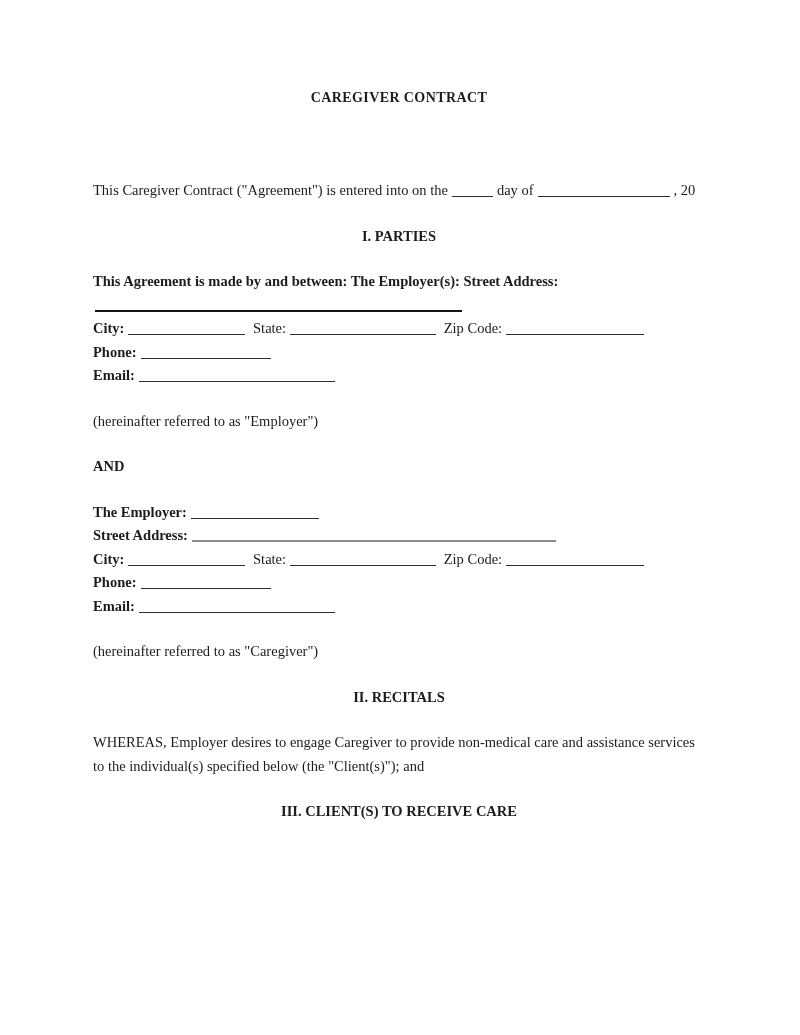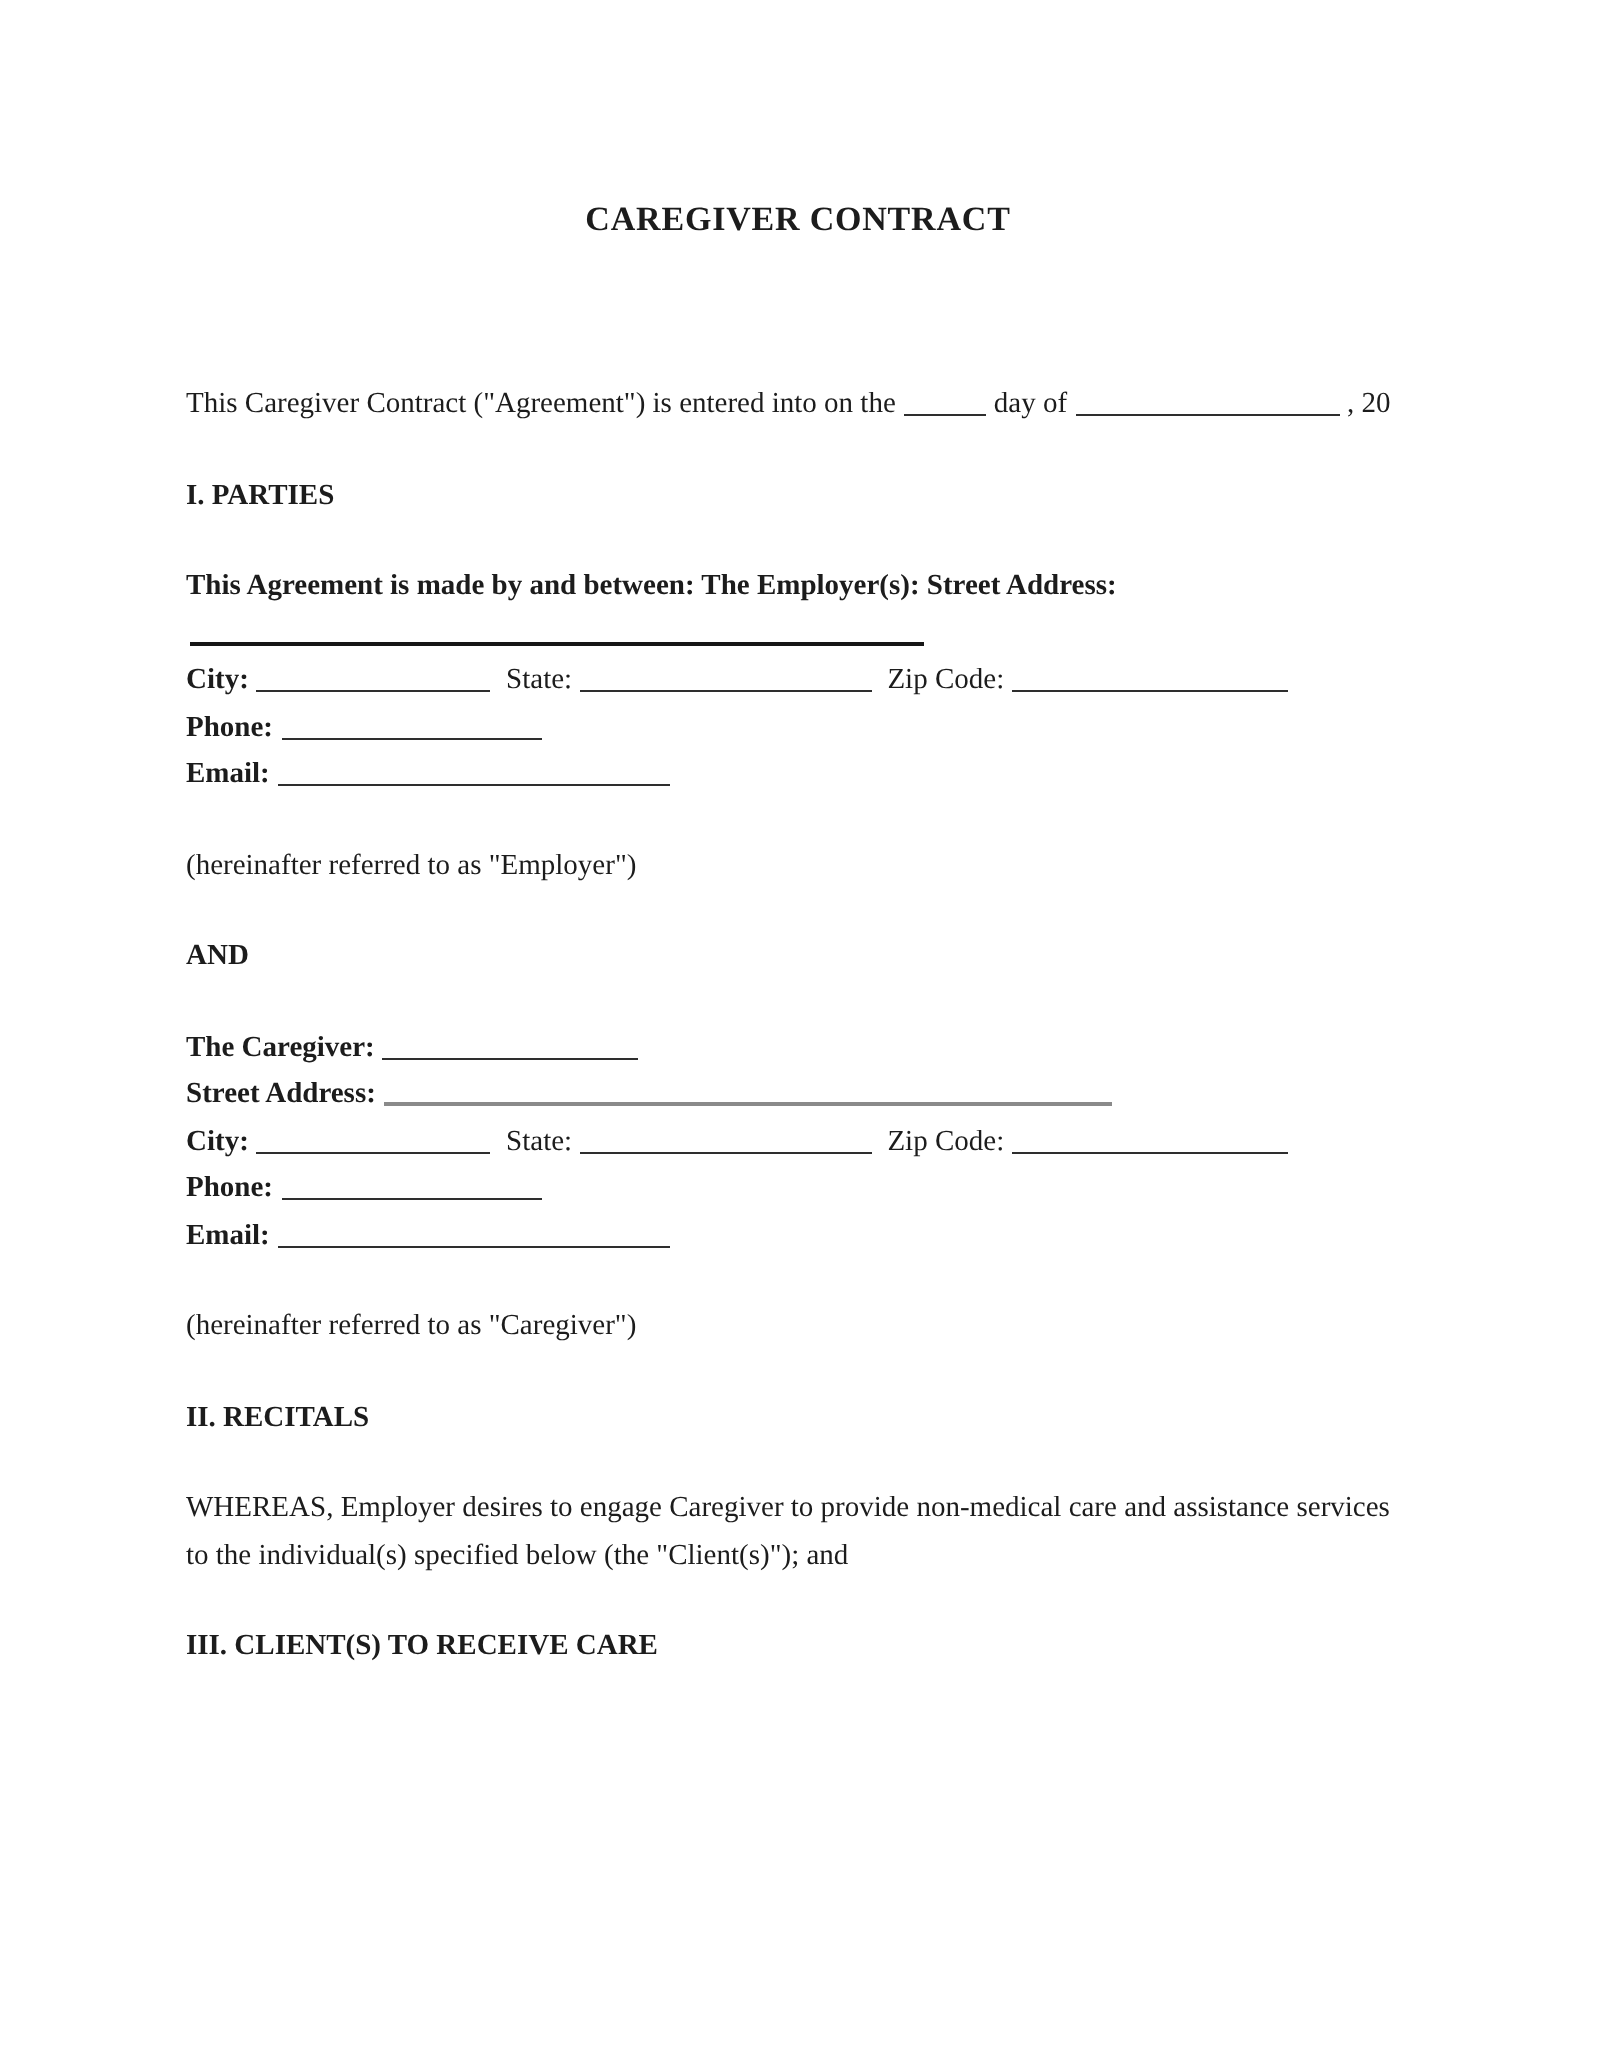--- a/index.html
+++ b/index.html
@@ -6,22 +6,22 @@
   body {
     width: 800px; height: 1035px;
     background: #ffffff;
     font-family: "Liberation Serif", "DejaVu Serif", serif;
     font-size: 14.5px;
     color: #1c1c1c;
     -webkit-font-smoothing: antialiased;
   }
   .page { padding: 84px 95px 0 93px; box-sizing: border-box; width: 800px; }
   h1.doc-title {
-    margin: 16px; text-align: center;
-    font-size: 17px; font-weight: bold; letter-spacing: 0.4px;
+    margin: 4px; text-align: center;
+    font-size: 14px; font-weight: bold; letter-spacing: 0.4px;
     line-height: 20px;
   }
   .para { margin: 22px 0 0 0; line-height: 23.5px; }
   .intro { margin-top: 71px; }
   .line { display: block; }
   .b { font-weight: bold; }
   .blank {
     display: inline-block;
     height: 12px;
     border-bottom: 1.6px solid #2e2e2e;
@@ -34,21 +34,21 @@
   .w-month { width: 132px; }
   .w-year  { width: 47px; margin-left: 0; }
   .w-empaddr { width: 367px; margin-left: 2px; }
   .w-city  { width: 117px; }
   .w-state { width: 146px; }
   .w-zip   { width: 138px; }
   .w-phone { width: 130px; }
   .w-email { width: 196px; }
   .w-cgname { width: 128px; }
   .w-cgaddr { width: 364px; }
-  .heading { font-weight: bold; }
+  .heading { font-weight: bold; text-align: center; }
   .p0 { margin: 0; }
 </style>
 </head>
 <body>
 
 <div class="page">
 
   <h1 class="doc-title">CAREGIVER CONTRACT</h1>
 
   <div class="para intro">
@@ -63,21 +63,21 @@
     <span class="line"><span class="b">City:</span><span class="blank w-city"></span> <span>State:</span><span class="blank w-state"></span> <span>Zip Code:</span><span class="blank w-zip"></span></span>
     <span class="line"><span class="b">Phone:</span><span class="blank w-phone"></span></span>
     <span class="line"><span class="b">Email:</span><span class="blank w-email"></span></span>
   </div>
 
   <div class="para">(hereinafter referred to as "Employer")</div>
 
   <div class="para b">AND</div>
 
   <div class="para">
-    <span class="line"><span class="b">The Caregiver:</span><span class="blank w-cgname"></span></span>
+    <span class="line"><span class="b">The Employer:</span><span class="blank w-cgname"></span></span>
     <span class="line"><span class="b">Street Address:</span><span class="blank gray w-cgaddr"></span></span>
     <span class="line"><span class="b">City:</span><span class="blank w-city"></span> <span>State:</span><span class="blank w-state"></span> <span>Zip Code:</span><span class="blank w-zip"></span></span>
     <span class="line"><span class="b">Phone:</span><span class="blank w-phone"></span></span>
     <span class="line"><span class="b">Email:</span><span class="blank w-email"></span></span>
   </div>
 
   <div class="para">(hereinafter referred to as "Caregiver")</div>
 
   <div class="para heading">II. RECITALS</div>
 

